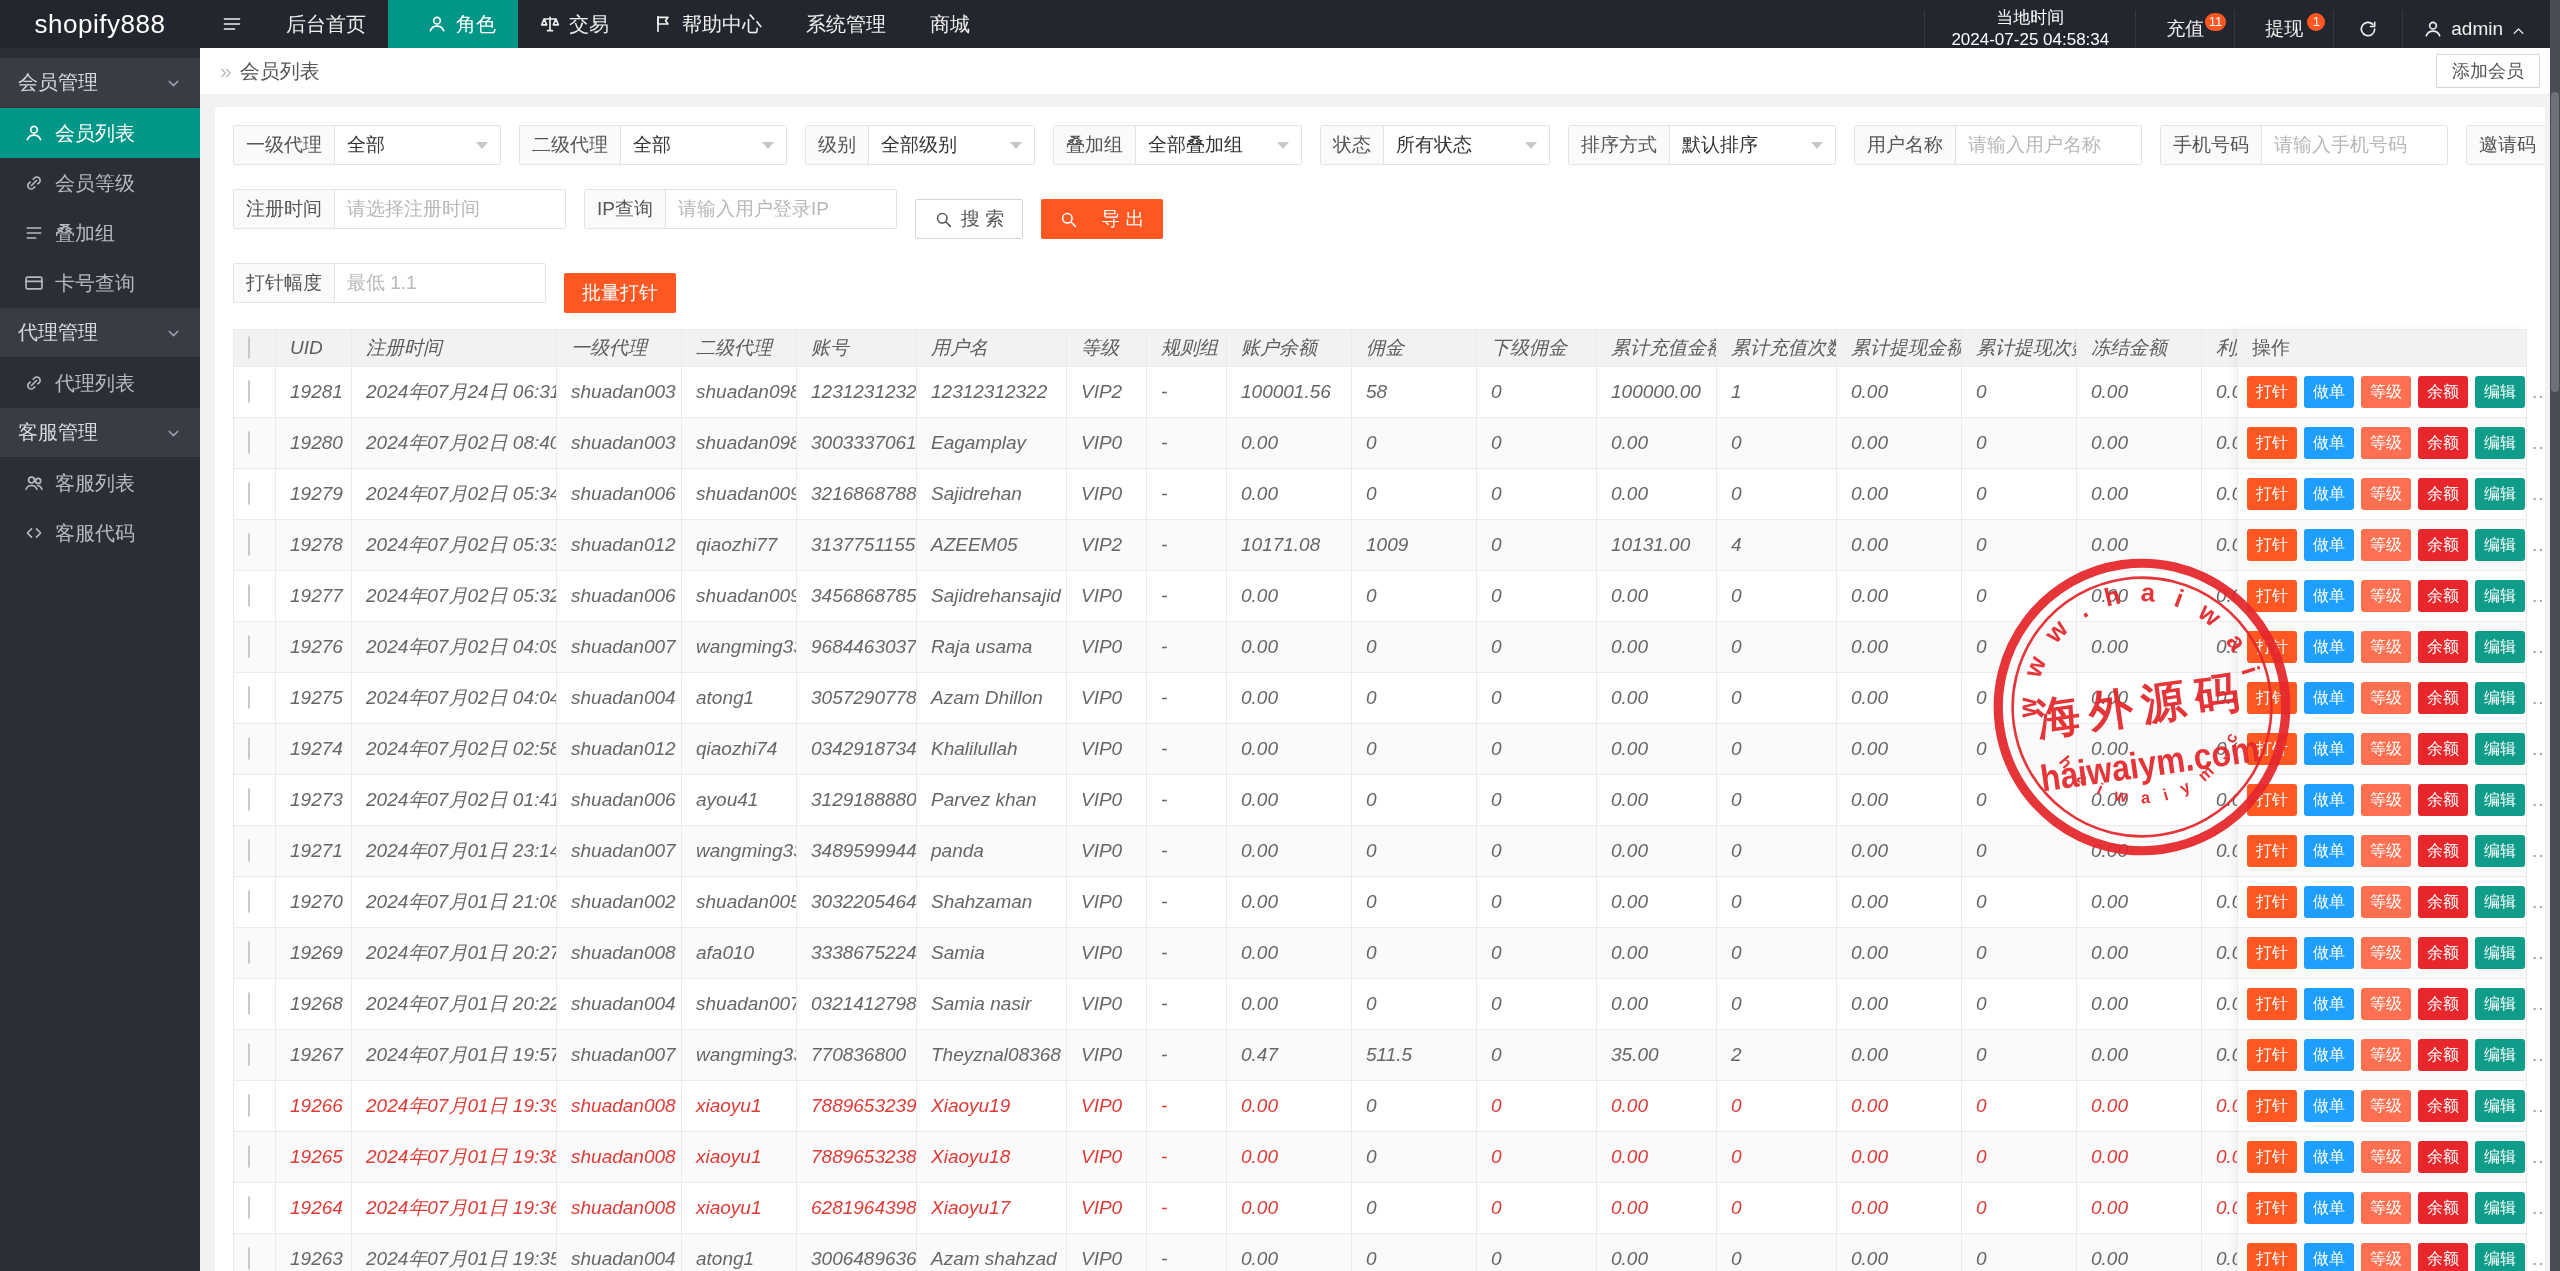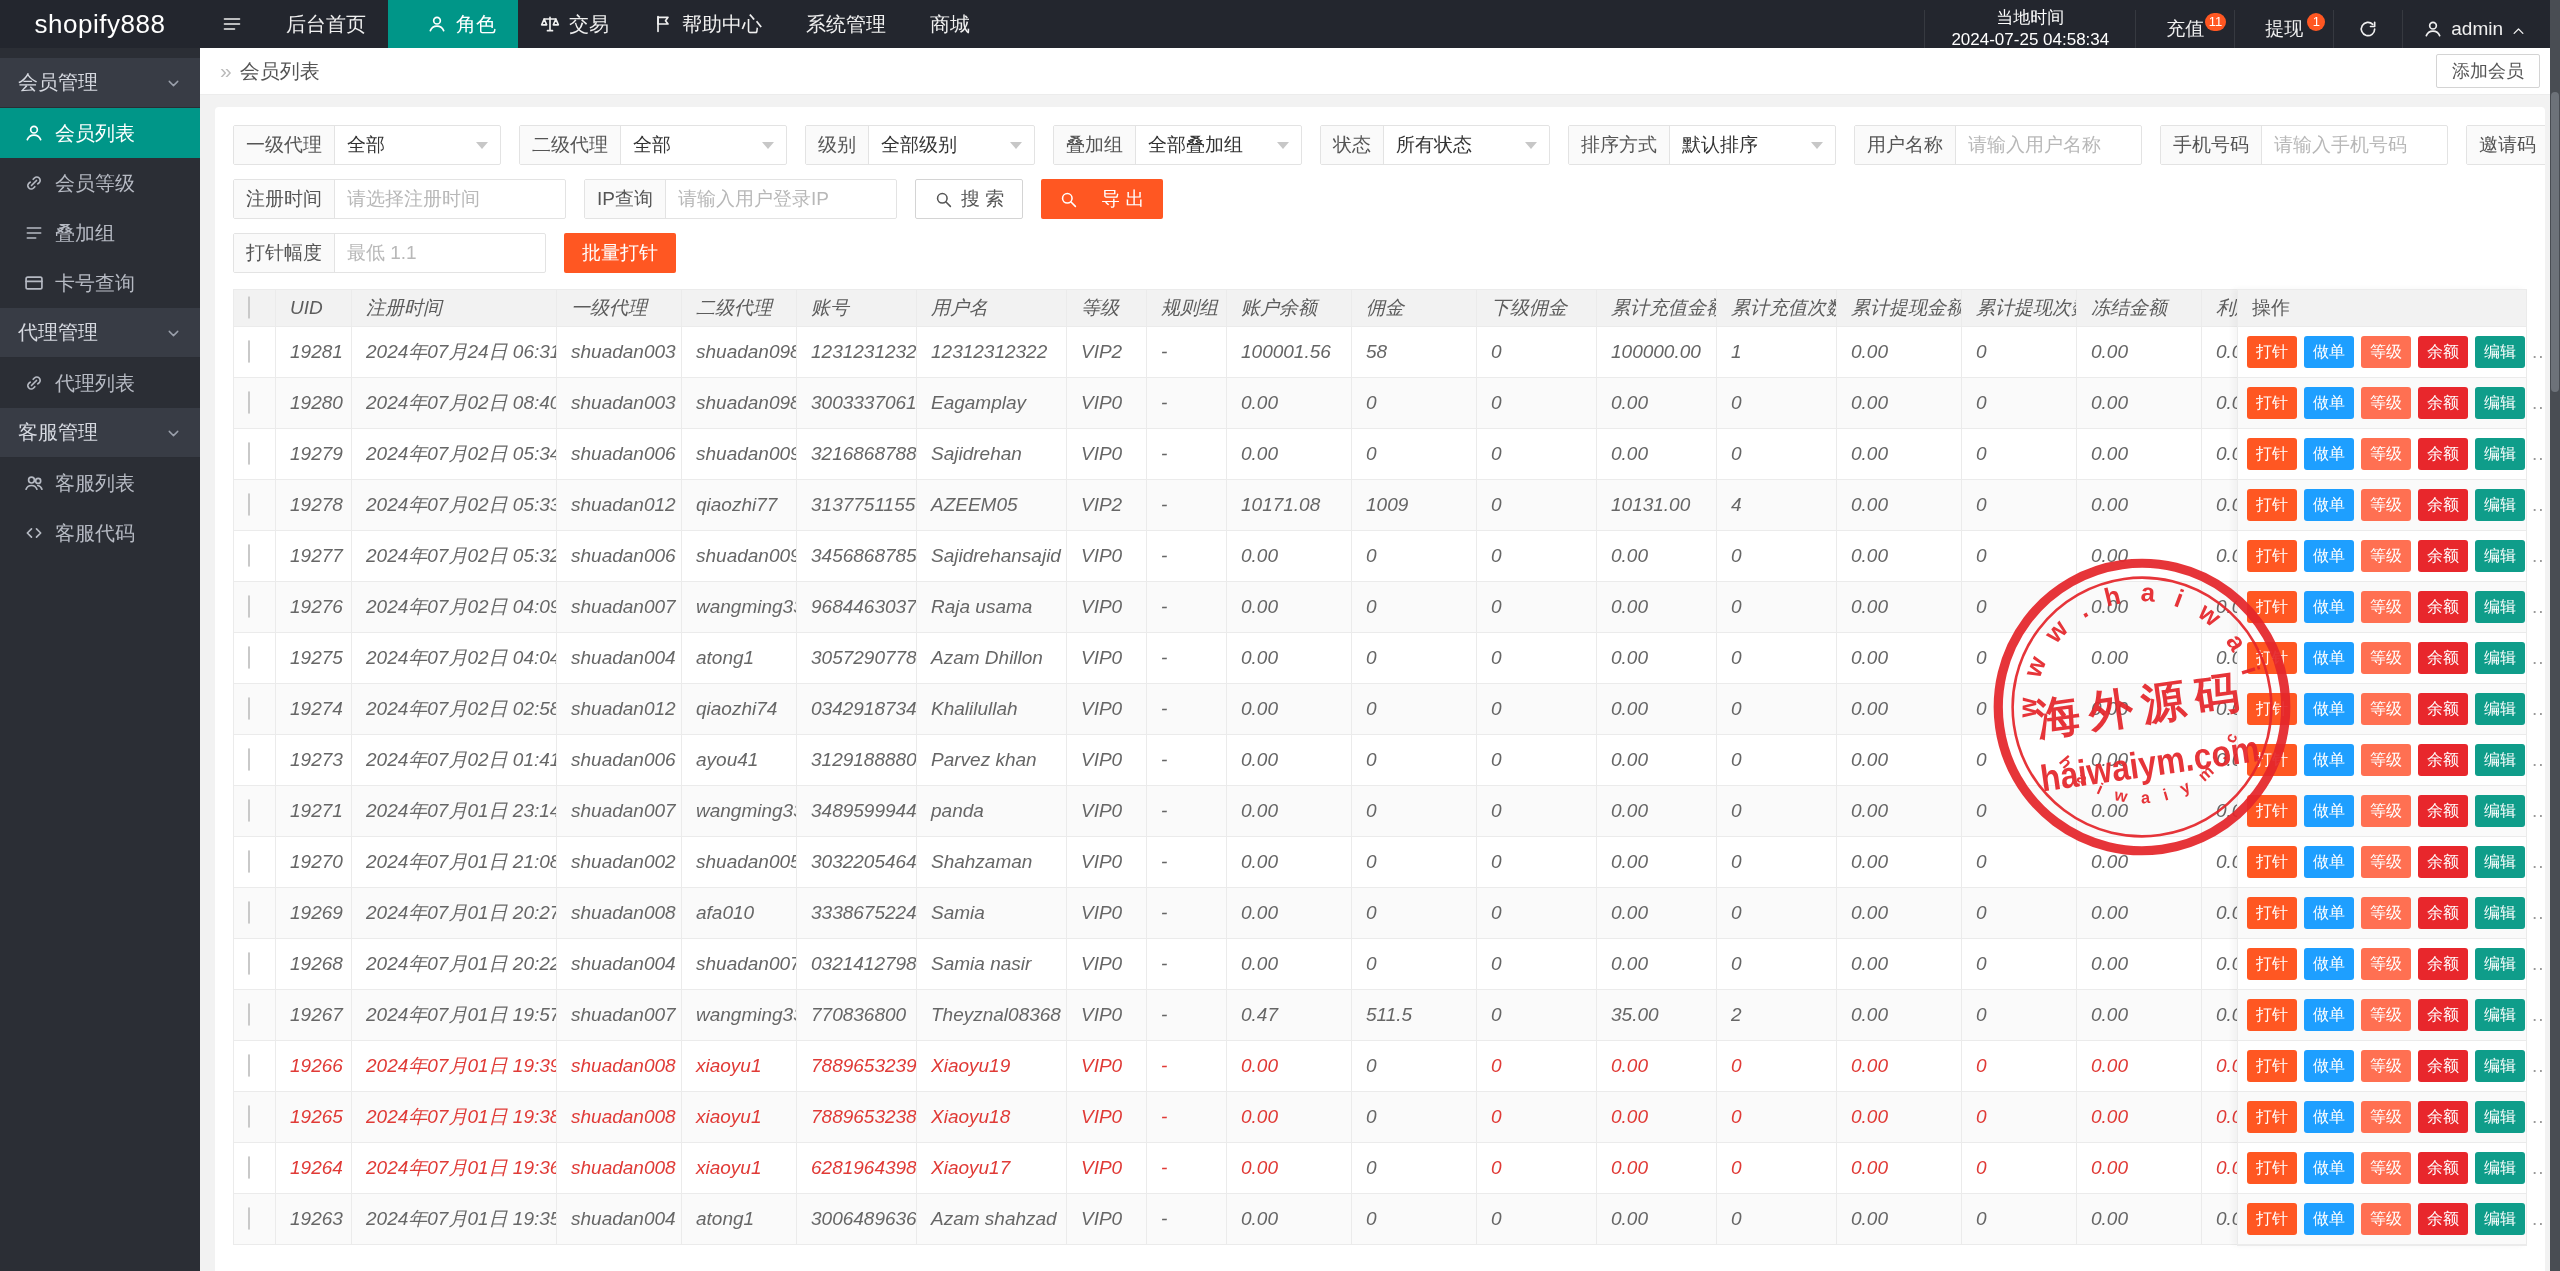--- a/index.html
+++ b/index.html
@@ -43,21 +43,21 @@
   .card { position:absolute; top:59px; left:15px; right:15px; bottom:-30px; background:#fff; border-radius:4px; padding:18px; overflow:hidden; }
 
   
   .filter-row { display:flex; align-items:center; gap:18px; margin-bottom:14px; }
   .fgroup { display:flex; align-items:stretch; height:40px; border:1px solid #e3e3e3; border-radius:2px; background:#fff; }
   .flabel { display:flex; align-items:center; padding:0 12px; background:#fafafa; border-right:1px solid #e3e3e3; color:#555; font-size:19px; white-space:nowrap; }
   .fvalue { display:flex; align-items:center; padding:0 12px; font-size:19px; color:#333; cursor:pointer; }
   .fvalue .caret { width:0; height:0; border-left:6px solid transparent; border-right:6px solid transparent; border-top:7px solid #c7c7c7; margin-left:auto; }
   .fgroup input { border:none; outline:none; padding:0 12px; font-size:19px; color:#333; font-family:inherit; background:transparent; }
   .fgroup input::placeholder { color:#b8b8b8; }
-  .btn { height:40px; display:flex; align-items:center; gap:8px; padding:0 18px; border-radius:2px; font-size:19px; cursor:pointer; border:none; font-family:inherit; white-space:nowrap; }
+  .btn { height:40px; display:flex; align-items:center; gap:8px; padding:0 18px; border-radius:2px; font-size:19px; cursor:pointer; border:none; font-family:inherit; white-space:nowrap;margin-top:20px; }
   .btn-white { background:#fff; border:1px solid #d4d4d4; color:#555; }
   .btn-orange { background:#ff5722; color:#fff;gap:23px; }
   .btn .icon { width:19px; height:19px; }
 
   
   .table-wrap { position:relative; margin-top:16px; }
   table.tbl { border-collapse:collapse; table-layout:fixed; width:2098px;font-style:italic; }
   .tbl th, .tbl td { border:1px solid #ebebeb; padding:0 14px; font-size:19px; white-space:nowrap; overflow:hidden; text-align:left; }
   .tbl thead th { height:37px; background:#f2f2f2; color:#5c5c5c; font-weight:normal; }
   .tbl tbody td { height:51px; color:#666; background:#fff; }

